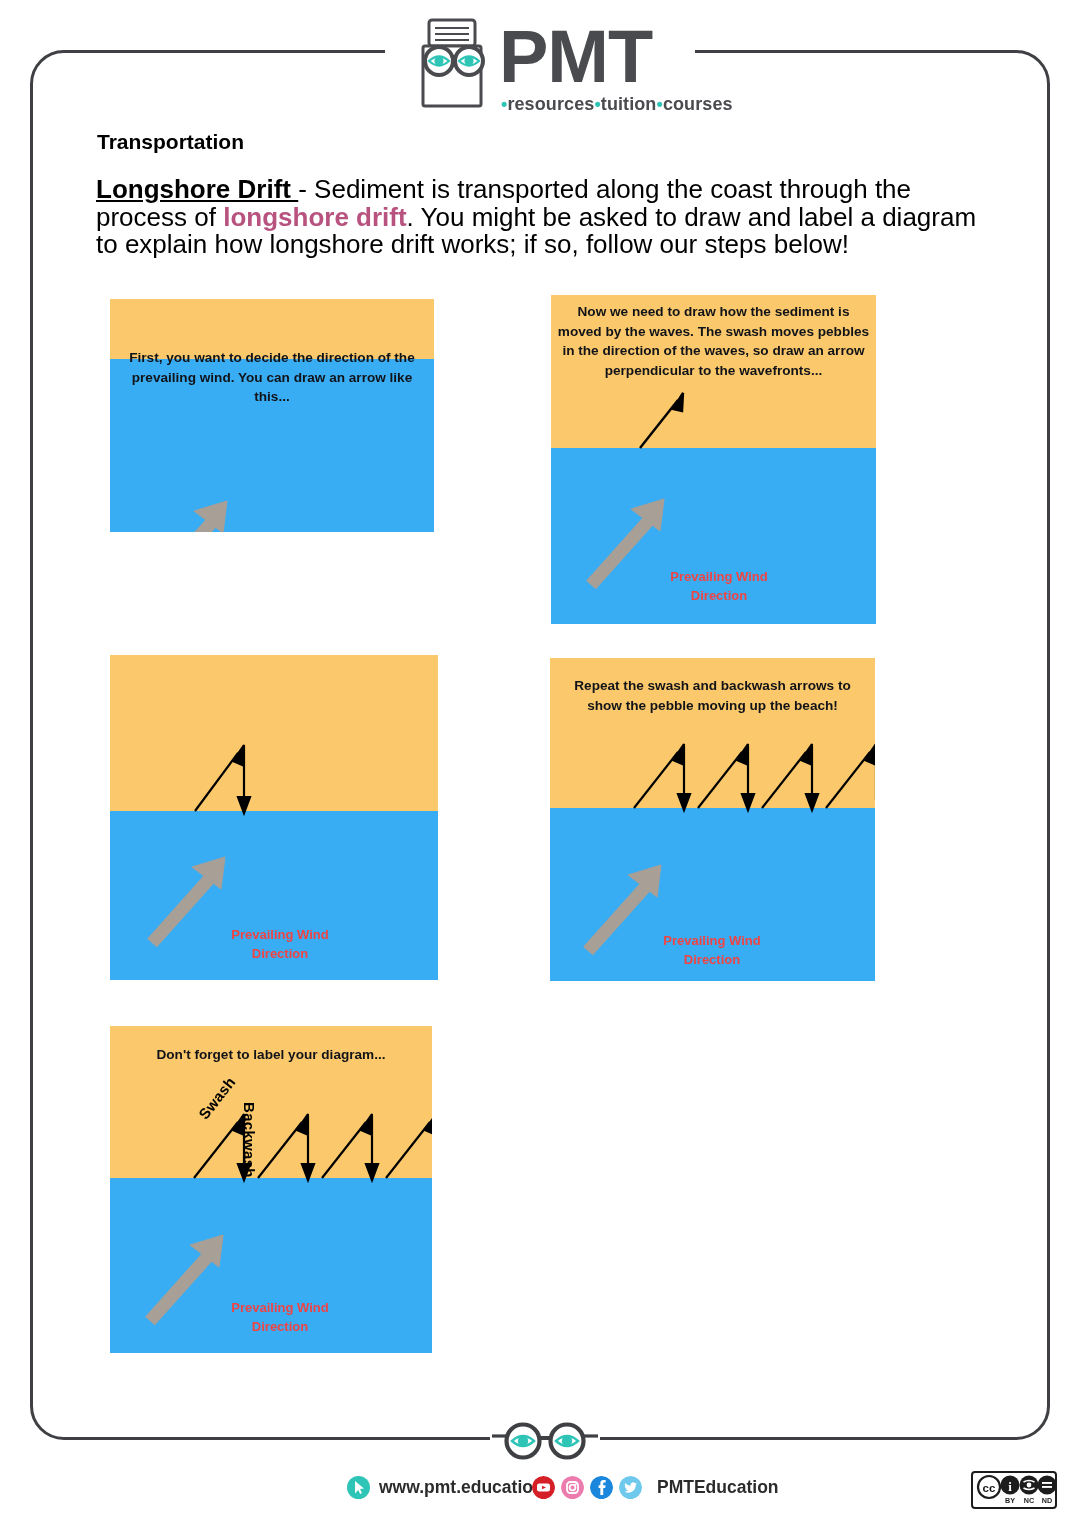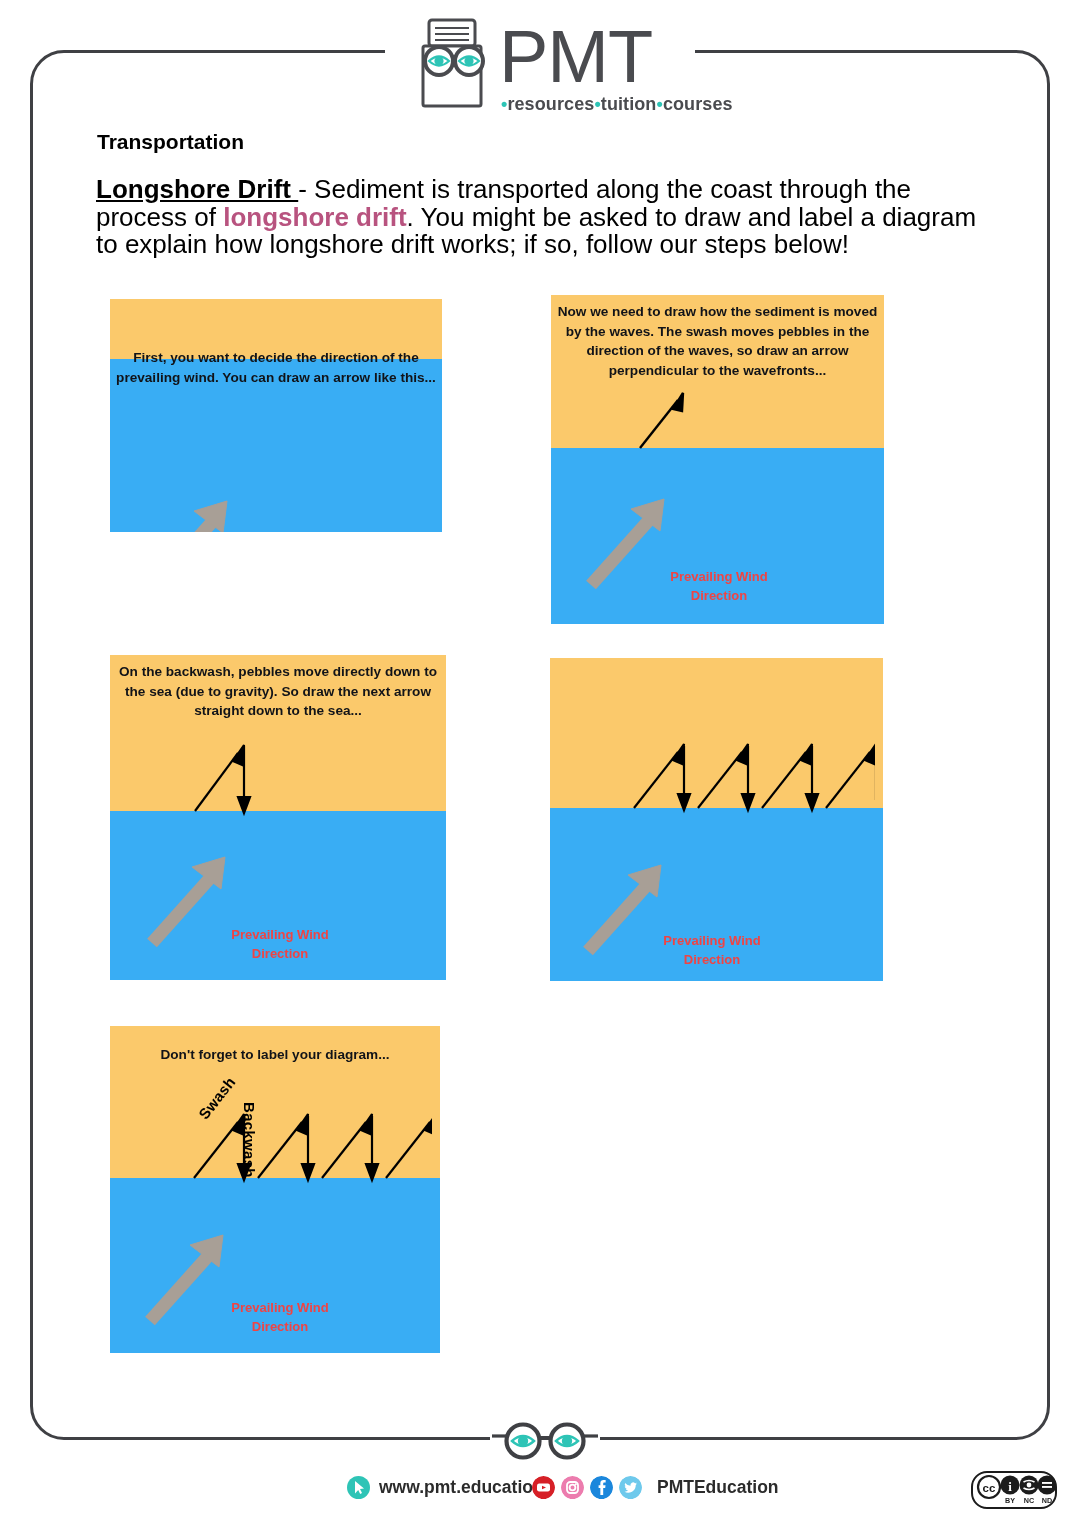--- a/index.html
+++ b/index.html
@@ -31,21 +31,21 @@
   }
 
   
   #logo{
     position:absolute; left:415px; top:14px;
     width:250px; height:104px;
   }
   #logo .wordmark{
     position:absolute; left:84px; top:6px;
     font-size:74px; line-height:74px;
-    font-weight:400; letter-spacing:-1px;
+    font-weight:700; letter-spacing:-1px;
     color:#4a4b4f;
     font-family:"Liberation Sans", sans-serif;
   }
   #logo .tagline{
     position:absolute; left:86px; top:80px;
     font-size:18px; font-weight:bold; letter-spacing:.1px;
     color:#4a4b4f;
     white-space:nowrap;
   }
   #logo .tagline .dot{color:#2ec4b6;font-weight:bold;}
@@ -62,21 +62,20 @@
   }
   #intro-paragraph .term{
     font-weight:bold; text-decoration:underline;
   }
   #intro-paragraph .highlight{ color:#b8537f; font-weight:bold; }
 
   
   .panel{
     position:absolute;
     overflow:hidden;
-    padding-left:8px;
   }
   .panel .sand{
     position:absolute; left:0; top:0; width:100%;
     background:#fbc96b;
   }
   .panel .sea{
     position:absolute; left:0; width:100%; bottom:0;
     background:#39adf4;
   }
   .panel .caption{
@@ -122,21 +121,21 @@
     display:flex; align-items:center; gap:6px;
   }
   #footer-social .label{
     font-size:17.5px; font-weight:bold; color:#2b2b2b;
     margin-left:9px;
   }
   .sicon{ width:23px;height:23px;border-radius:50%;display:block; }
   #cc-badge{
     position:absolute; left:971px; top:1471px;
     width:86px; height:38px;
-    border:2px solid #1c1c1c; border-radius:16px;
+    border:2px solid #1c1c1c; border-radius:4px;
     background:#fff; box-sizing:border-box;
   }
 </style>
 </head>
 <body>
 
 <div id="page-frame"></div>
 <div id="frame-gap-top"></div>
 <div id="frame-gap-bottom"></div>
 
@@ -199,21 +198,20 @@
   </svg>
   <div class="wind-label" style="left:58px; top:272px; width:220px;">
     <div>Prevailing Wind</div>
     <div>Direction</div>
   </div>
 </div>
 
 <div class="panel" id="panel-3">
   <div class="sand" style="height:156px"></div>
   <div class="sea" style="height:169px"></div>
-  <div class="caption" style="top:7px">On the backwash, pebbles move directly down to the sea (due to gravity). So draw the next arrow straight down to the sea...</div>
   <svg width="328" height="325" viewBox="0 0 328 325">
     <g stroke="#a89f96" fill="#a89f96">
       <line x1="42" y1="288" x2="101" y2="222" stroke-width="13"></line>
       <polygon points="115,202 111,234 82,212"></polygon>
     </g>
     <g stroke="#000" stroke-width="2.2" fill="#000">
       <line x1="85" y1="156" x2="128" y2="98"></line>
       <polygon points="134,90 123,106 132,110"></polygon>
     </g>
     <g stroke="#000" stroke-width="2.2" fill="#000">
@@ -223,20 +221,21 @@
   </svg>
   <div class="wind-label" style="left:60px; top:270px; width:220px;">
     <div>Prevailing Wind</div>
     <div>Direction</div>
   </div>
 </div>
 
 <div class="panel" id="panel-4">
   <div class="sand" style="height:150px"></div>
   <div class="sea" style="height:173px"></div>
+  <div class="caption" style="top:18px">Repeat the swash and backwash arrows to show the pebble moving up the beach!</div>
   <svg width="325" height="323" viewBox="0 0 325 323">
     <g stroke="#a89f96" fill="#a89f96">
       <line x1="38" y1="293" x2="97" y2="227" stroke-width="13"></line>
       <polygon points="111,207 107,239 78,217"></polygon>
     </g>
     <g stroke="#000" stroke-width="2.2" fill="#000">
 
       <g>
           <line x1="84" y1="150" x2="128" y2="94"></line>
           <polygon points="134,86 123,102 132,106"></polygon>

